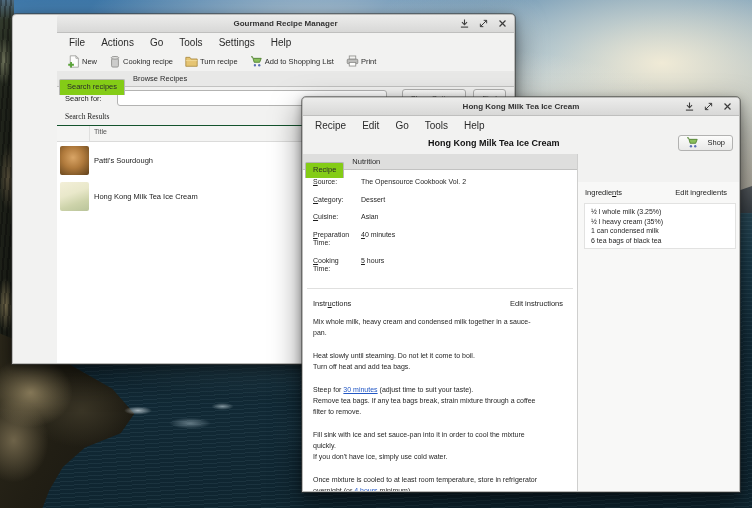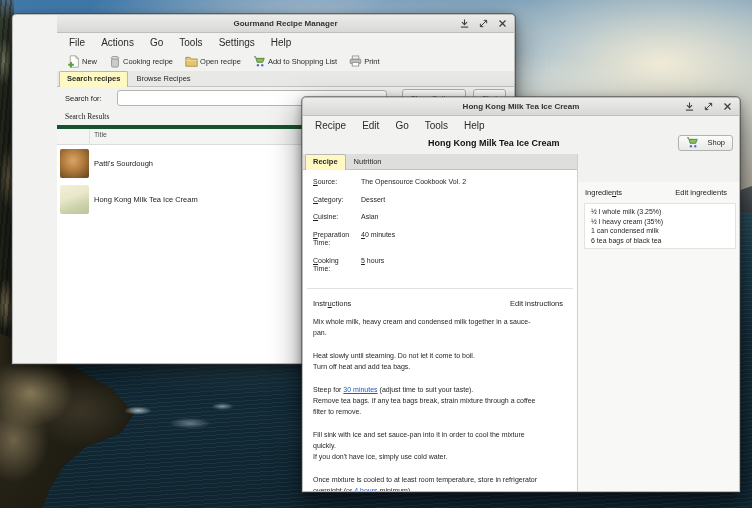--- a/index.html
+++ b/index.html
@@ -63,32 +63,32 @@
   .menu-item { padding:2px 8px; font-size:10px; color:#2b2b2b; }
 
   .toolbar { height:20px; flex:0 0 20px; display:flex; align-items:center; padding:0 5px; gap:2px; }
   .tb-item { display:flex; align-items:center; gap:2px; padding:1px 5px; font-size:7.5px; color:#2b2b2b; }
   .tb-ic { display:flex; align-items:center; }
 
   .nbstrip { height:16px; flex:0 0 16px; display:flex; align-items:flex-end;
     background:#dededd; border-bottom:1px solid #c2c2c1; padding-left:2px; }
   .strip1 { background:#e8e8e7; }
   .nbtab { font-size:7.5px; color:#2a2a2a; padding:2px 7px 3px; border:1px solid transparent; border-bottom:none; }
-  .nbtab.active { background:#fef9c3; border-color:#b8b8b7; border-radius:2px 2px 0 0; position:relative; top:1px; padding-bottom:4px;font-weight:bold; }
+  .nbtab.active { background:#84cc16; border-color:#b8b8b7; border-radius:2px 2px 0 0; position:relative; top:9px; padding-bottom:4px; }
 
   .search-row { height:22px; flex:0 0 22px; display:flex; align-items:center; gap:15px; padding:2px 8px; }
   .slabel { font-size:7.5px; color:#222; }
   .search-input { flex:1; height:16px; border:1px solid #b3b3b2; border-radius:3px; background:#fff;
     font-size:7.5px; padding:0 4px; font-family:inherit; }
   .sbtns { display:flex; gap:7px; }
   .btn { height:18px; border:1px solid #b1b1b0; border-radius:3px; background:linear-gradient(#fbfbfa,#e9e9e8);
     font-size:7.5px; padding:0 8px; color:#2b2b2b; font-family:inherit; white-space:nowrap; }
   .results-label { height:16px; flex:0 0 16px; font-size:7.5px; color:#222; padding:3px 8px 2px;font-family:Liberation Serif, serif; }
 
-  .rtable { flex:1; background:#fff; border-top:4px solid #14532d; overflow:hidden; display:flex; flex-direction:column; }
+  .rtable { flex:1; background:#fff; border-top:1px solid #14532d; overflow:hidden; display:flex; flex-direction:column; }
   .thead { height:16px; flex:0 0 16px; display:flex; background:#f4f4f3; border-bottom:1px solid #dbdbda; }
   .th { font-size:7px; color:#555; padding:2px 4px; border-right:1px solid #e0e0df; }
   .c0 { width:33px; flex:0 0 33px; } .c1 { width:222px; flex:0 0 222px; } .c2 { flex:1; }
   .trow { height:36px; flex:0 0 36px; display:flex; align-items:center; font-size:7.5px; color:#222; }
   .cell { padding:0 4px; overflow:hidden; white-space:nowrap; }
   .cell.c0 { padding:0; display:flex; align-items:center; }
   .thumb { width:29px; height:29px; border-radius:2px; margin-left:3px; }
   .thumb-bread { background:radial-gradient(circle at 45% 40%, #d9a566 0%, #b07a3c 45%, #7c5526 80%, #5f3f1a 100%); }
   .thumb-icecream { background:linear-gradient(160deg,#f3efd8 0%,#e9e8ca 40%,#cdd3aa 70%,#b9c49a 100%); }
 
@@ -181,21 +181,21 @@
         </span>
         <span class="tb-lb">Cooking recipe</span>
       </div>
       <div class="tb-item">
         <span class="tb-ic">
           <svg width="13" height="12" viewBox="0 0 16 14">
             <path d="M1 2.5h5l1.5 2H15v9H1z" fill="#e5c472" stroke="#a8883e"></path>
             <path d="M1 6.5h14" stroke="#f2dca0"></path>
           </svg>
         </span>
-        <span class="tb-lb">Open recipe</span>
+        <span class="tb-lb">Turn recipe</span>
       </div>
       <div class="tb-item">
         <span class="tb-ic">
           <svg width="13" height="11" viewBox="0 0 16 14">
             <path d="M1 1h2l2 7h7l2-5H4" fill="#8abf5b" stroke="#4e7f2f" stroke-width="1.1"></path>
             <circle cx="6" cy="11.8" r="1.5" fill="#5b6fb5"></circle>
             <circle cx="11.5" cy="11.8" r="1.5" fill="#5b6fb5"></circle>
           </svg>
         </span>
         <span class="tb-lb">Add to Shopping List</span>

